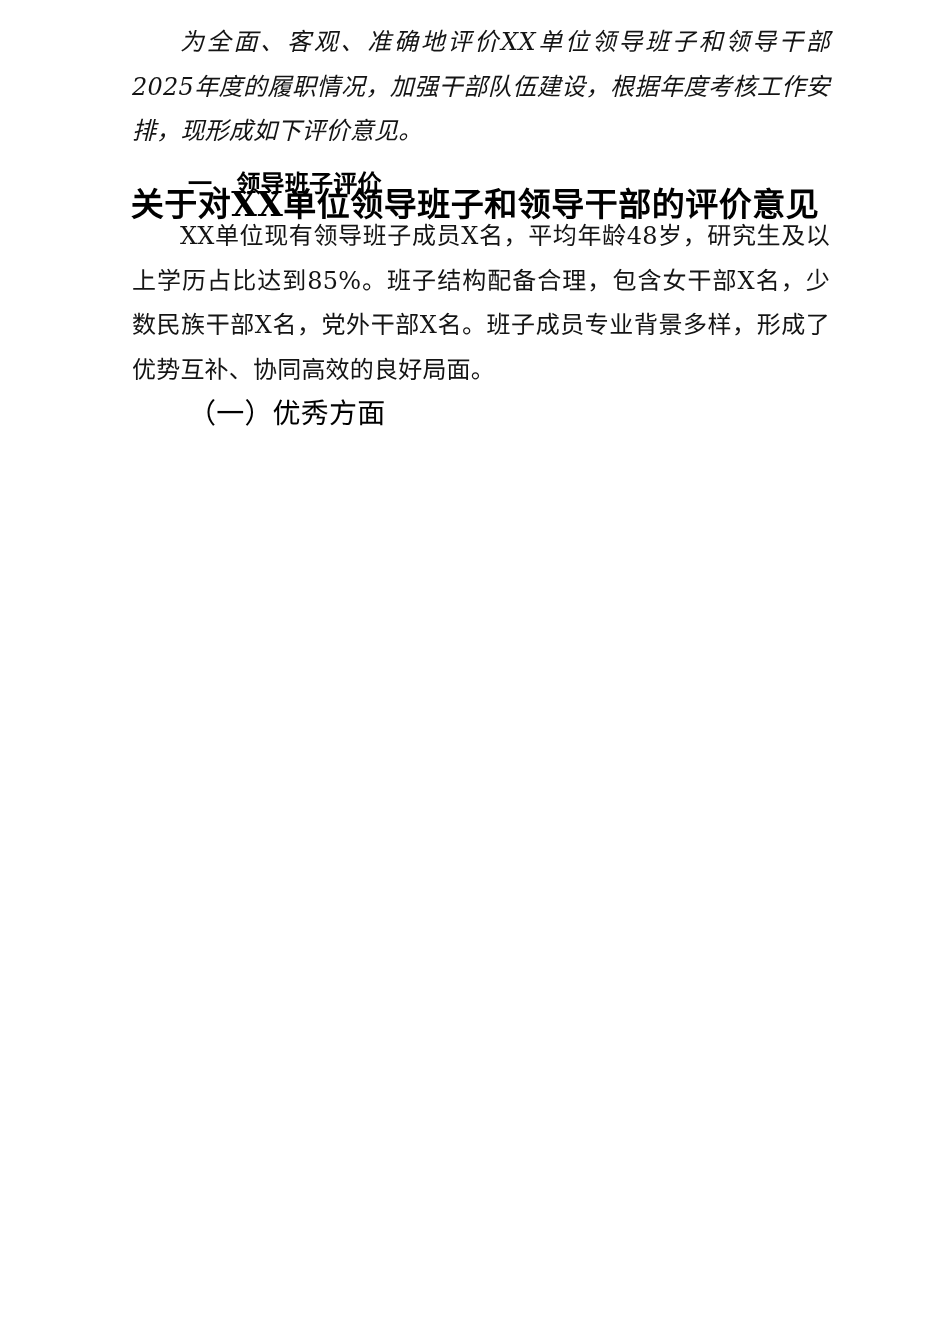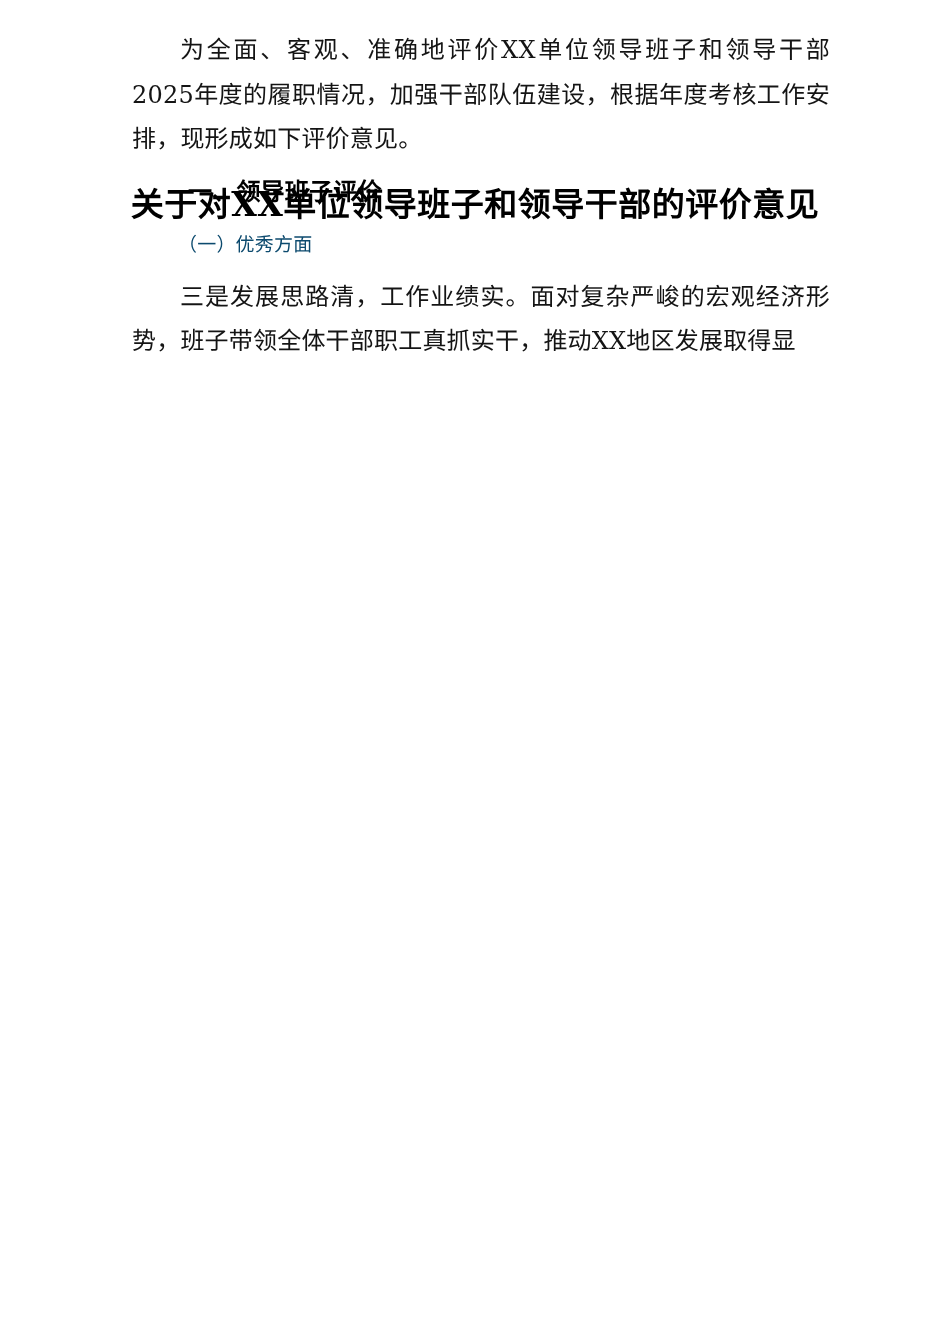--- a/index.html
+++ b/index.html
@@ -48,60 +48,61 @@
     line-height: 44.5px;
     color: #141414;
     text-align: justify;
     text-justify: inter-ideograph;
     margin: 0;
     text-indent: 2em;
     letter-spacing: 0.2px;
   }
 
   .para.first-para {
-    margin-top: 28px;
+    margin-top: 20px;
+    font-style: italic;
   }
 
   
   .heading-1 {
     font-family: "DejaVu Sans", "Liberation Sans", sans-serif;
     font-weight: bold;
     font-size: 24px;
     line-height: 44.5px;
     color: #000000;
     margin: 8px;
     text-indent: 2em;
     letter-spacing: 0.2px;
   }
 
   
   .heading-2 {
     font-family: "DejaVu Serif", "Liberation Serif", serif;
-    font-size: 19px;
+    font-size: 28px;
     line-height: 44.5px;
-    color: #0c4a6e;
-    margin: 8px;
+    color: #000000;
+    margin: 0;
     text-indent: 2em;
     letter-spacing: 0.2px;
   }
 </style>
 </head>
 <body>
 
 <div class="page">
 
   <h1 class="doc-title">关于对XX单位领导班子和领导干部的评价意见</h1>
 
   <div class="doc-body">
 
     <p class="para first-para">为全面、客观、准确地评价XX单位领导班子和领导干部2025年度的履职情况，加强干部队伍建设，根据年度考核工作安排，现形成如下评价意见。</p>
 
     <p class="heading-1">一、领导班子评价</p>
 
+    <p class="para">XX单位现有领导班子成员X名，平均年龄48岁，研究生及以上学历占比达到85%。班子结构配备合理，包含女干部X名，少数民族干部X名，党外干部X名。班子成员专业背景多样，形成了优势互补、协同高效的良好局面。</p>
 
     <p class="heading-2">（一）优秀方面</p>
 
 
 
-    <p class="para">三是发展思路清，工作业绩实。面对复杂严峻的宏观经济形势，班子带领全体干部职工真抓实干，推动XX地区发展取得显</p>
 
   </div>
 </div>
 
 </body></html>

